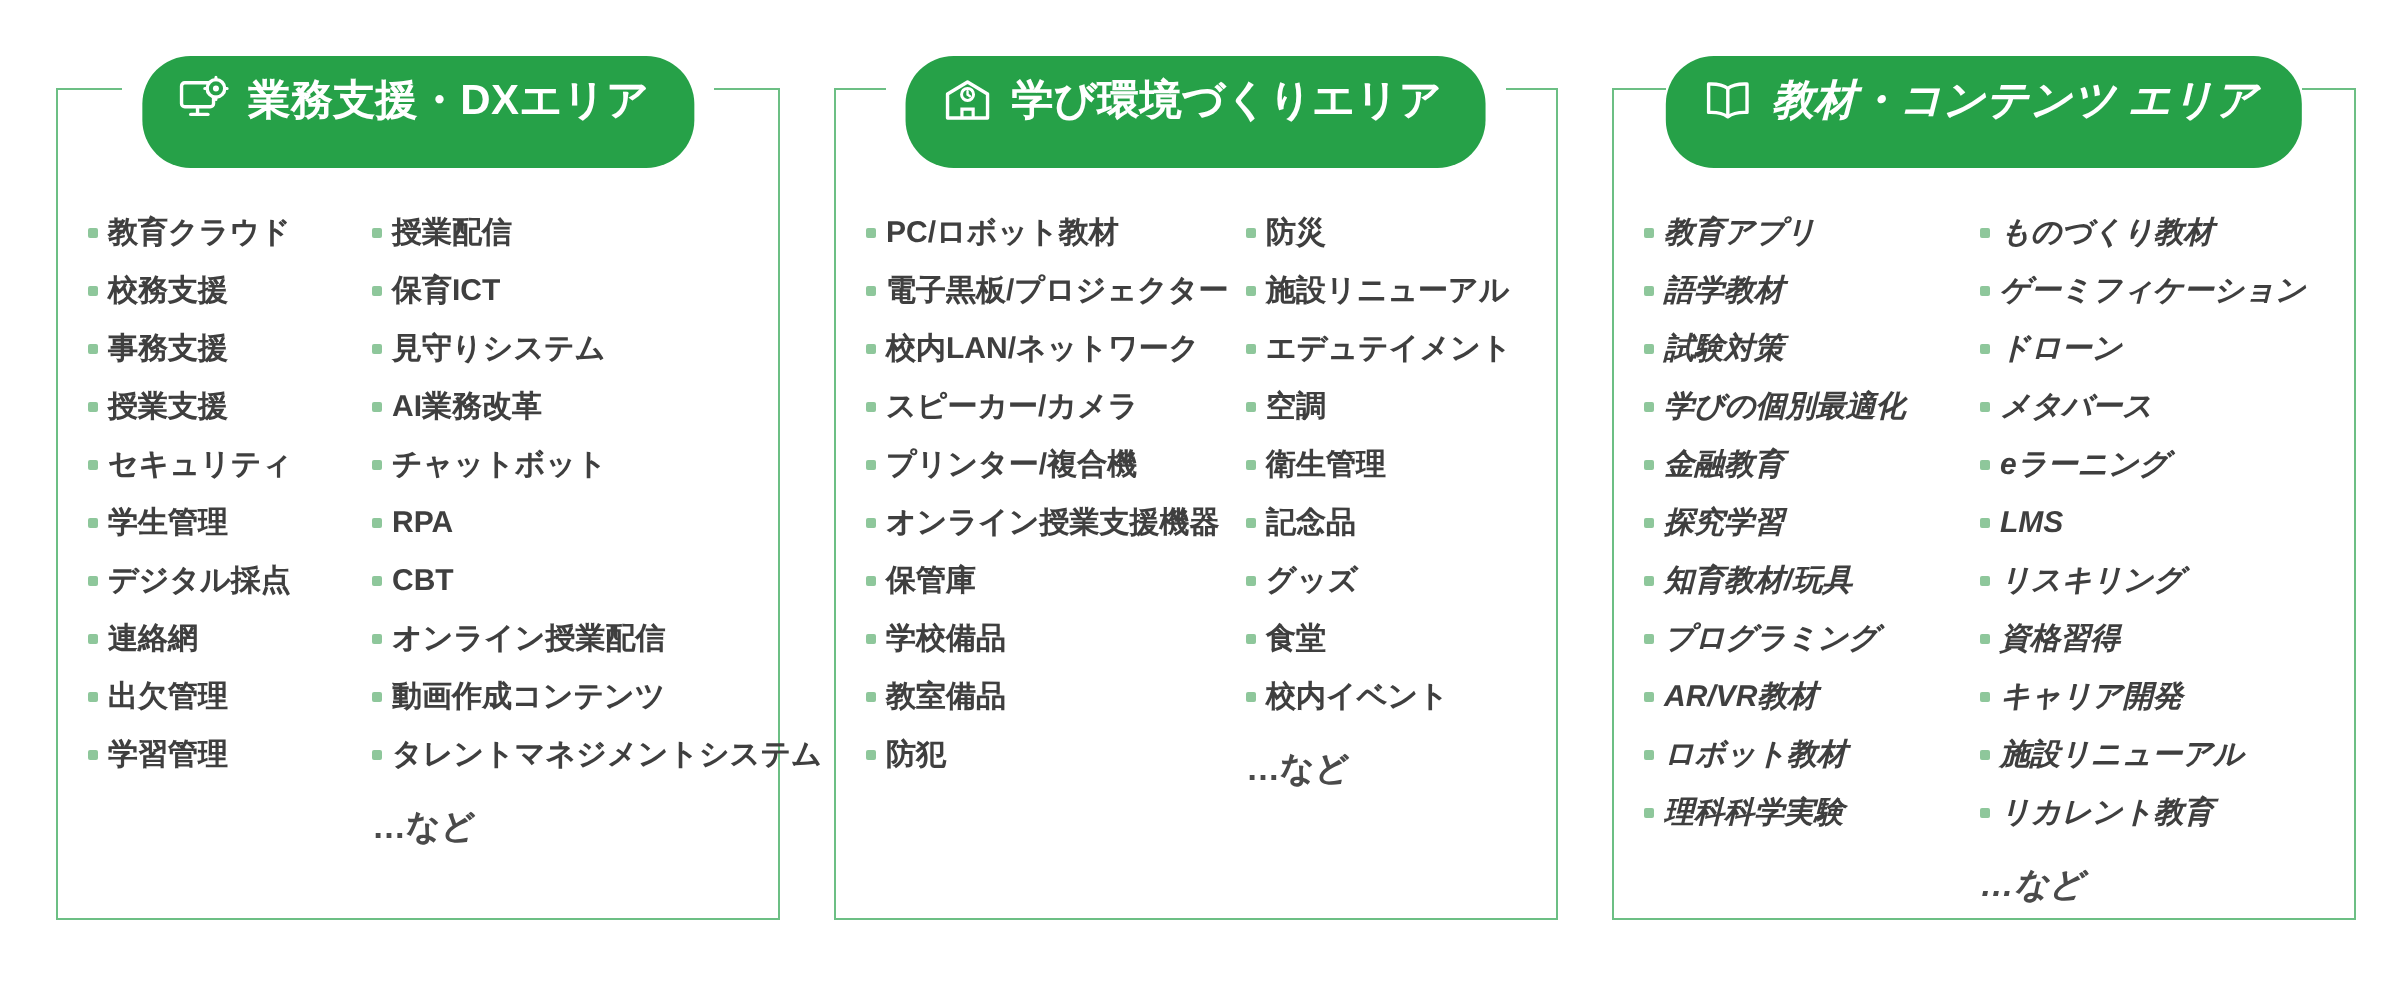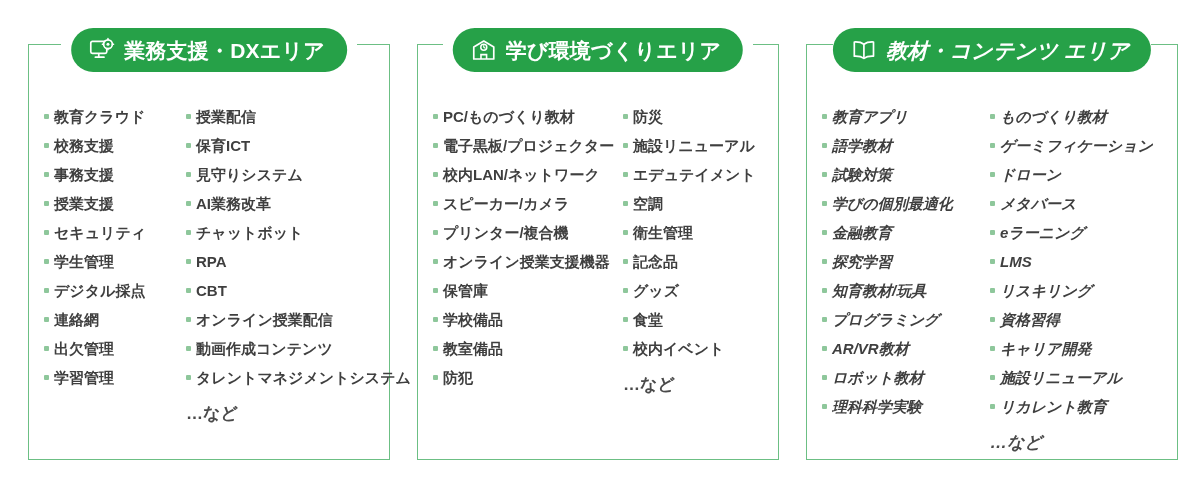--- a/index.html
+++ b/index.html
@@ -65,21 +65,21 @@
     position: absolute;
     top: 0;
     left: 50%;
     transform: translateX(-50%);
     background: #26a148;
     border-radius: 24px;
     height: 44px;
     display: flex;
     align-items: center;
     gap: 9px;
-    padding: 0 22px 0 18px;
+    padding: 0 22px 12px 18px;
     z-index: 3;
     white-space: nowrap;
   }
 
   .badge-icon {
     width: 26px;
     height: 26px;
     flex: 0 0 auto;
     display: block;
   }
@@ -265,21 +265,21 @@
         <circle cx="13" cy="10.2" r="3" fill="none" stroke="#ffffff" stroke-width="1.5"></circle>
         <path d="M13 8.6v1.7l1.2.8" stroke="#ffffff" stroke-width="1.2" stroke-linecap="round" fill="none"></path>
         <path d="M10.2 22v-4.4h5.6V22" fill="none" stroke="#ffffff" stroke-width="1.6"></path>
       </svg>
       <span class="badge-title">学び環境づくりエリア</span>
     </div>
     <div class="columns">
       <div class="col col-a">
         <div class="item">
             <span class="bullet"></span>
-            <span>PC/ものづくり教材</span>
+            <span>PC/ロボット教材</span>
           </div>
         <div class="item">
             <span class="bullet"></span>
             <span>電子黒板/プロジェクター</span>
           </div>
         <div class="item">
             <span class="bullet"></span>
             <span>校内LAN/ネットワーク</span>
           </div>
         <div class="item">

